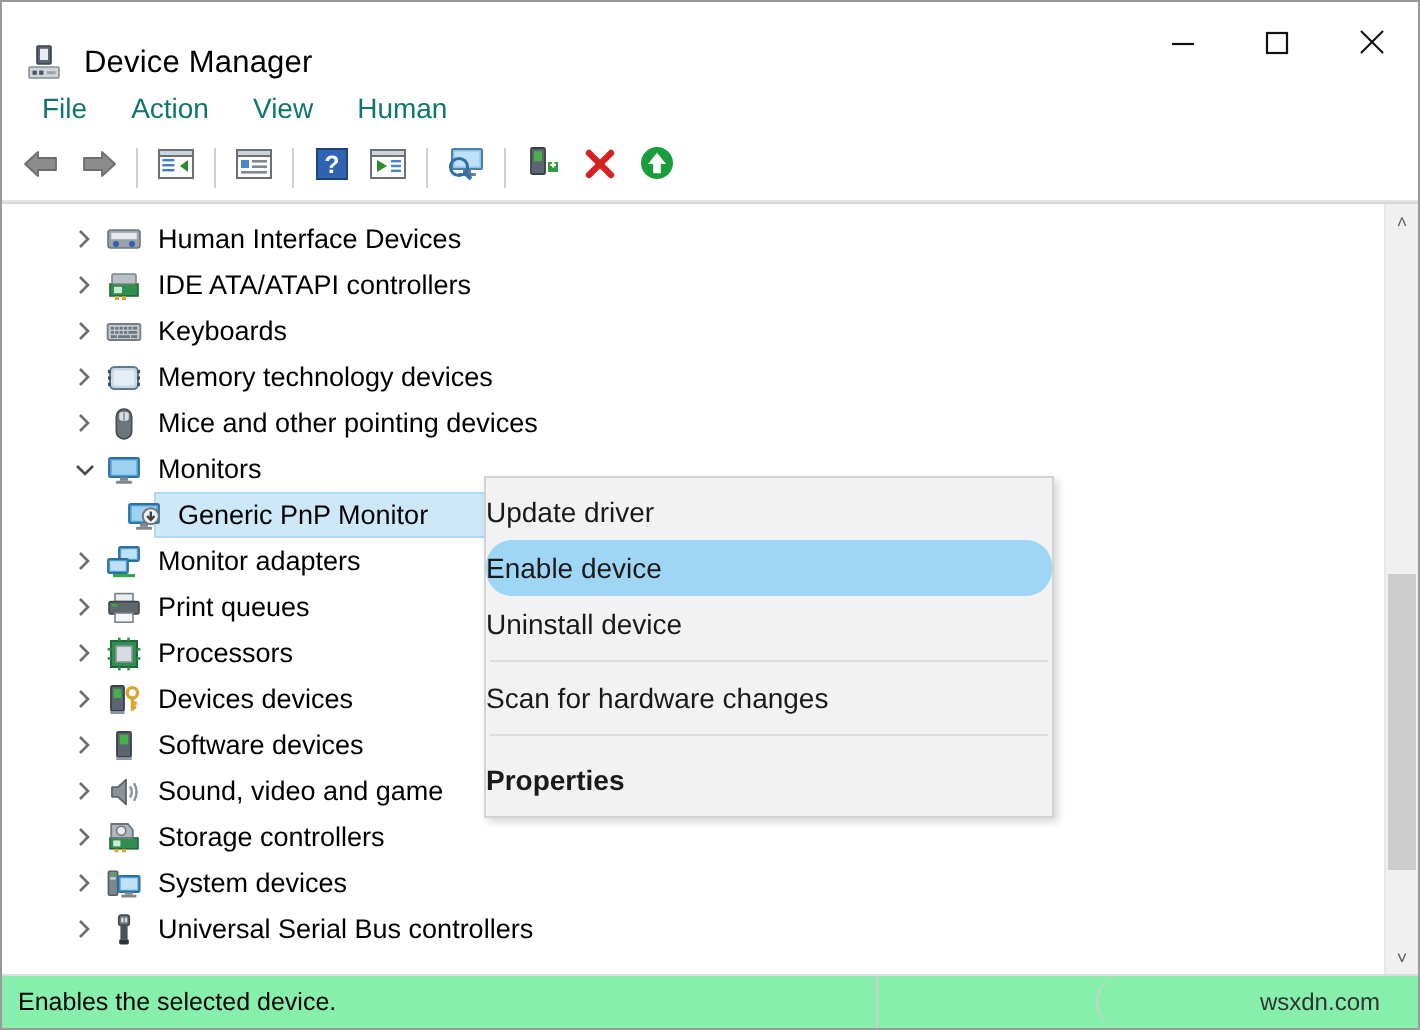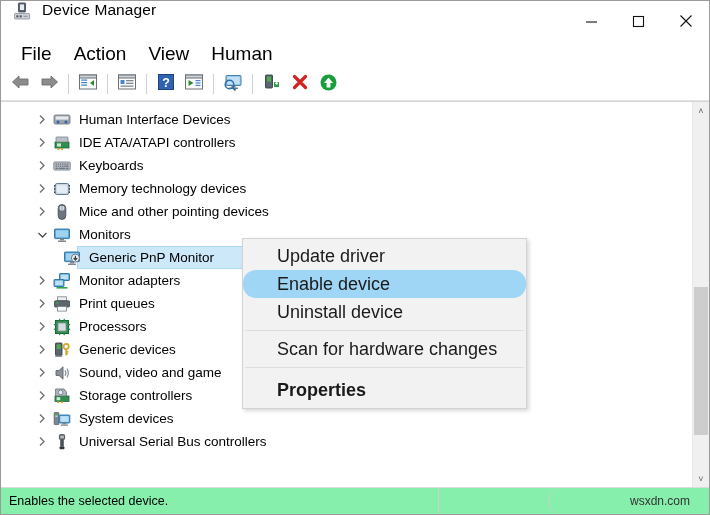--- a/index.html
+++ b/index.html
@@ -15,21 +15,21 @@
     width: 710px; height: 515px;
     background: #ffffff;
     border: 1px solid #9a9a9a;
     display: flex; flex-direction: column;
   }
 
   
   .titlebar {
     height: 40px; flex: 0 0 40px;
     background: #ffffff;
-    display: flex; align-items: flex-start;
+    display: flex; align-items: flex-end;
     position: relative;
   }
   .title-icon {
     width: 20px; height: 20px;
     margin-left: 11px; margin-right: 10px;
     position: relative; flex: 0 0 20px;
   }
   .title-text {
     font-size: 15.5px; color: #000000;
     letter-spacing: 0.1px;
@@ -46,21 +46,21 @@
   .win-btn svg { display: block; }
 
   
   .menubar {
     height: 27px; flex: 0 0 27px;
     display: flex; align-items: center;
     background: #ffffff;
     padding-left: 9px;
   }
   .menu-item {
-    font-size: 19px; color: #000000;
+    font-size: 14px; color: #0f766e;
     padding: 3px 11px 4px 11px;
     text-align: right;
   }
 
   
   .toolbar {
     height: 33px; flex: 0 0 33px;
     display: flex; align-items: center;
     background: #ffffff;
     padding-left: 6px;
@@ -153,22 +153,21 @@
     width: 285px;
     background: #f2f2f2;
     border: 1px solid #d3d3d3;
     box-shadow: 2px 2px 4px rgba(0,0,0,0.16);
     padding: 3px 0 4px 0;
     z-index: 30;
   }
   .ctx-item {
     height: 28px;
     display: flex; align-items: center;
-    padding-left: 34px;
-    font-size: 18px; color: #1a1a1a;
+    font-size: 14px; color: #1a1a1a;
   }
   .ctx-item.highlight { background: #9fd5f5; border-radius: 13px; }
   .ctx-item.bold { font-weight: bold; margin-top: 8px; }
   .ctx-sep {
     height: 1px; background: #dedede;
     margin: 4px 2px 4px 2px;
   }
 
   
   .statusbar {
@@ -562,23 +561,38 @@
         </span>
         <span class="row-icon">
           <svg class="ic" viewBox="0 0 18 18">
             <rect x="2.5" y="2" width="6.5" height="12.4" rx="0.7" fill="#5b6570" stroke="#3a4149" stroke-width="0.9"></rect>
             <rect x="3.8" y="3.4" width="3.9" height="4.6" fill="#46b04a"></rect>
             <rect x="2.2" y="14.6" width="7" height="1.4" fill="#8d959d"></rect>
             <circle cx="13.2" cy="5.4" r="2.6" fill="none" stroke="#d8a52c" stroke-width="1.7"></circle>
             <path d="M13.2 8 L13.2 14.4 M13.2 10.6 L15.4 10.6 M13.2 12.6 L15 12.6" stroke="#d8a52c" stroke-width="1.7"></path>
           </svg>
         </span>
-        <span class="row-label">Generic devices</span>
-      </div>
-
+        <span class="row-label">Devices devices</span>
+      </div>
+
+      <div class="row">
+        <span class="chev">
+          <svg width="8" height="11" viewBox="0 0 8 11">
+              <path d="M2 1.5 L6 5.5 L2 9.5" fill="none" stroke="#6e6e6e" stroke-width="1.3"></path>
+            </svg>
+        </span>
+        <span class="row-icon">
+          <svg class="ic" viewBox="0 0 18 18">
+            <rect x="5.5" y="2" width="7" height="12.4" rx="0.7" fill="#5b6570" stroke="#3a4149" stroke-width="0.9"></rect>
+            <rect x="6.9" y="3.4" width="4.2" height="4.8" fill="#46b04a"></rect>
+            <rect x="5.1" y="14.6" width="7.8" height="1.4" fill="#8d959d"></rect>
+          </svg>
+        </span>
+        <span class="row-label">Software devices</span>
+      </div>
 
       <div class="row">
         <span class="chev">
           <svg width="8" height="11" viewBox="0 0 8 11">
               <path d="M2 1.5 L6 5.5 L2 9.5" fill="none" stroke="#6e6e6e" stroke-width="1.3"></path>
             </svg>
         </span>
         <span class="row-icon">
           <svg class="ic" viewBox="0 0 18 18">
             <path d="M3 6.6 L6 6.6 L10 2.8 L10 15.2 L6 11.4 L3 11.4 Z" fill="#8b9299" stroke="#5d646b" stroke-width="0.9" stroke-linejoin="round"></path>

